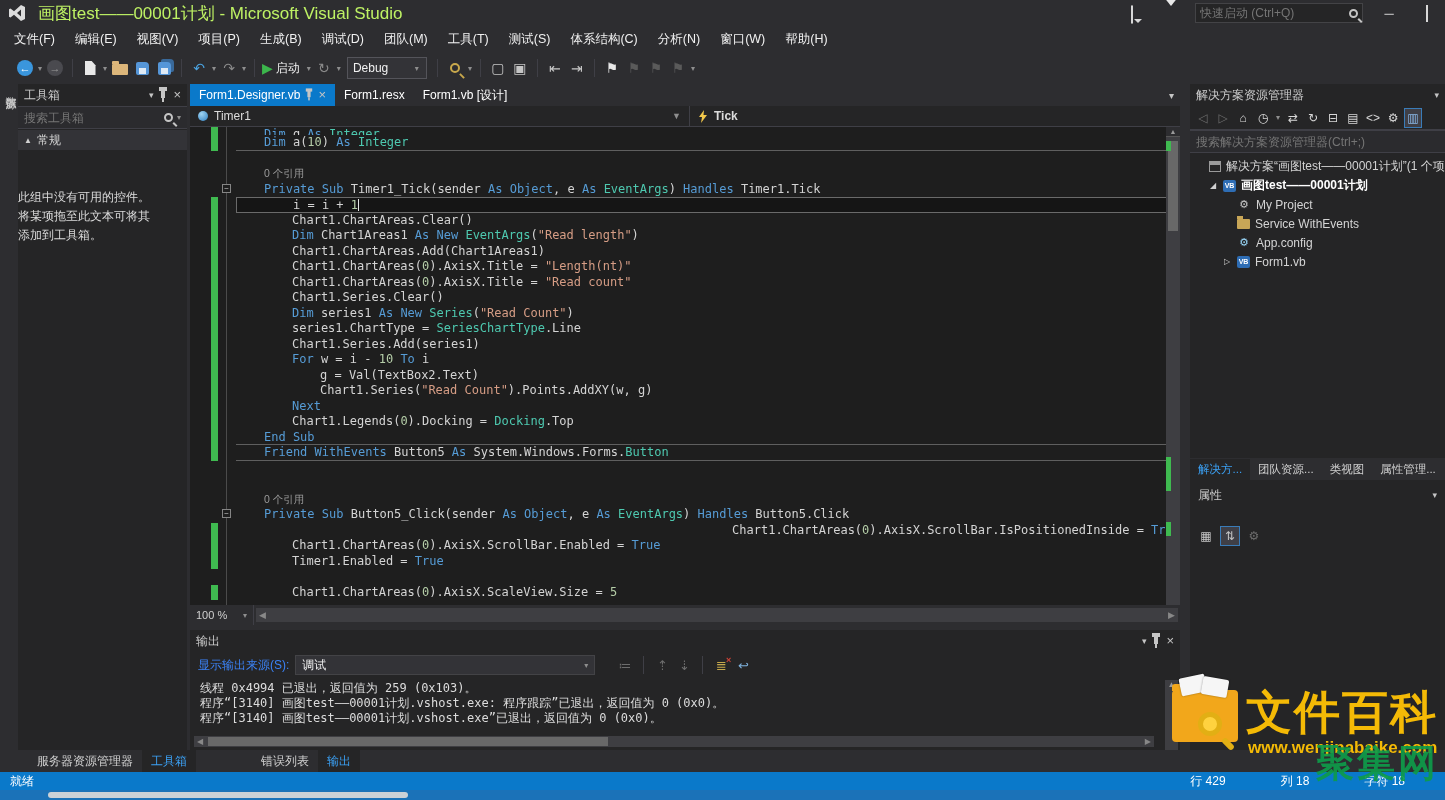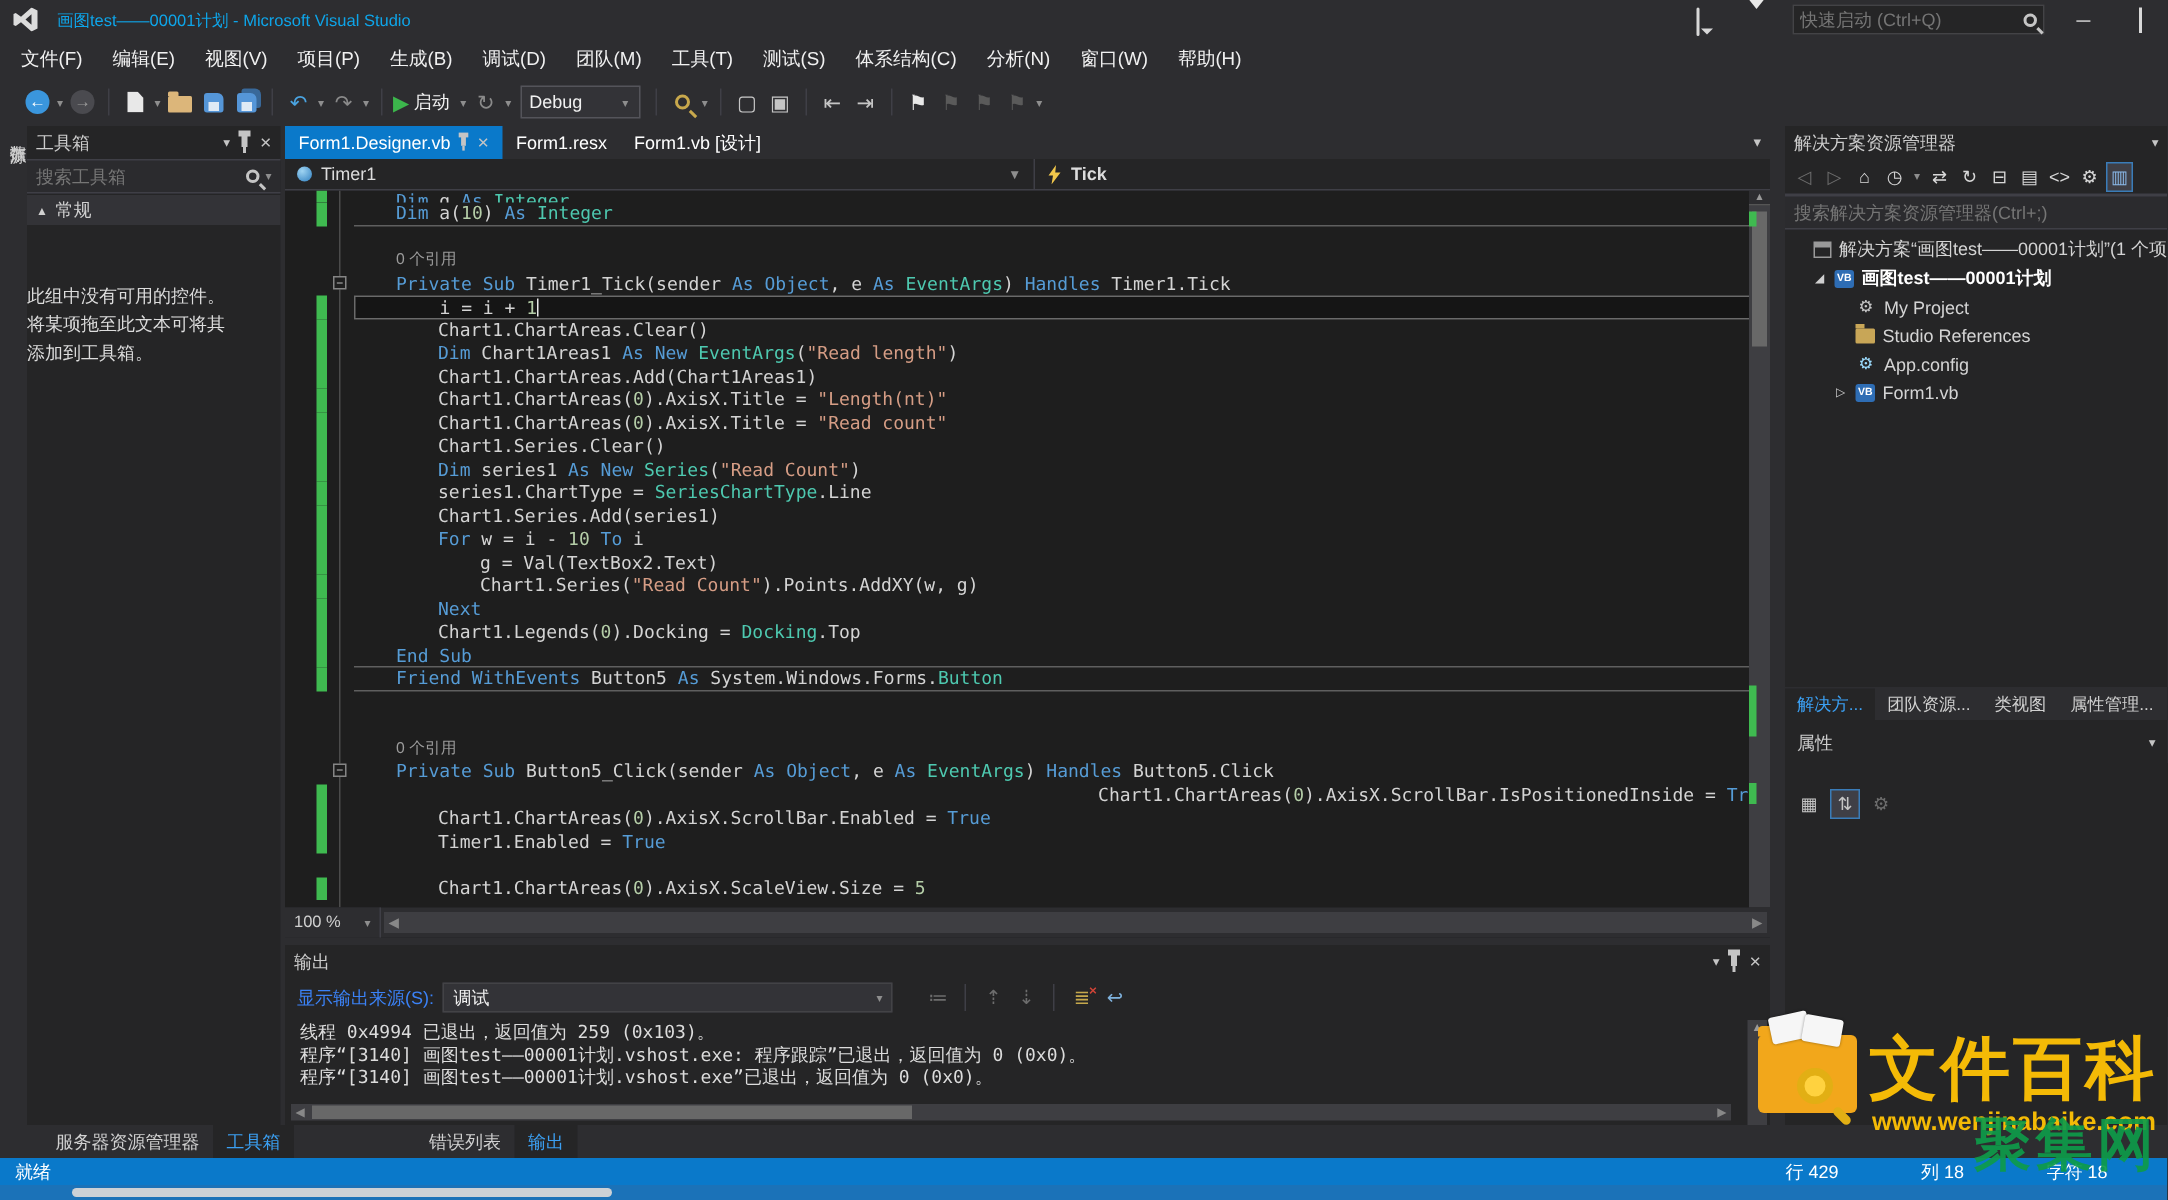--- a/index.html
+++ b/index.html
@@ -3,21 +3,21 @@
 <meta charset="utf-8">
 <style>
   * { margin:0; padding:0; box-sizing:border-box; }
   html,body { width:1445px; height:800px; overflow:hidden; background:#2d2d30;
     font-family:"Liberation Sans","DejaVu Sans",sans-serif; }
   #vs { position:relative; width:1445px; height:800px; background:#2d2d30; color:#f1f1f1; overflow:hidden; }
 
   
   #titlebar { position:absolute; left:0; top:0; width:1445px; height:26px; display:flex; align-items:center; }
   #vs-logo { width:20px; height:16px; margin:0 10px 0 8px; }
-  #title-text { font-size:11px; color:#0ea5e9; }
+  #title-text { font-size:17px; color:#bef264; }
   #title-right { position:absolute; right:6px; top:0; height:26px; display:flex; align-items:center; gap:14px; }
   .tb-ic { width:18px; height:14px; position:relative; }
   .bubble { width:15px; height:11px; border:1.5px solid #d8d8d8; border-radius:2px; position:relative; }
   .bubble:after { content:""; position:absolute; left:2px; bottom:-4px; border:4px solid transparent; border-top-color:#d8d8d8; }
   .funnel { width:0; height:0; border:8px solid transparent; border-top:10px solid #e8e8e8; margin-top:2px; }
   #quick-launch { width:168px; height:20px; background:#252526; border:1px solid #434346; display:flex; align-items:center; padding:0 4px; }
   #quick-launch input { flex:1; background:transparent; border:none; outline:none; color:#999; font-size:12px; width:130px; }
   .mag { width:9px; height:9px; border:2px solid #c5c5c5; border-radius:50%; position:relative; flex:none; }
   .mag:after { content:""; position:absolute; width:2px; height:5px; background:#c5c5c5; left:8px; top:7px; transform:rotate(-45deg); }
   .win-btn { color:#d8d8d8; font-size:13px; width:24px; text-align:center; }
@@ -128,21 +128,21 @@
   .ti-sol { width:12px; height:11px; border:1.5px solid #9a9a9a; border-top:4px solid #9a9a9a; }
   #sol-tabs { position:absolute; left:0; top:374px; width:255px; height:22px; background:#2d2d30; display:flex; align-items:flex-end; font-size:11.5px; color:#d0d0d0; }
   #sol-tabs .stab { padding:3px 8px; white-space:nowrap; }
   #sol-tabs .stab.active { background:#252526; color:#3ba0f3; }
   #props-header { position:absolute; left:0; top:400px; width:255px; height:22px; display:flex; align-items:center; padding:0 8px; color:#cccccc; font-size:12px; }
   #props-icons { position:absolute; left:6px; top:442px; display:flex; gap:4px; }
   .pri { width:20px; height:20px; display:inline-flex; align-items:center; justify-content:center; color:#c5c5c5; font-size:12px; }
   .pri.hl { border:1px solid #3a7cb8; background:#3f3f46; }
 
   
-  #bottomtabs { position:absolute; left:0; top:750px; width:1423px; height:22px; background:#2d2d30; display:flex; align-items:center; font-size:12px; color:#d0d0d0;gap:25px; }
+  #bottomtabs { position:absolute; left:0; top:750px; width:1423px; height:22px; background:#2d2d30; display:flex; align-items:center; font-size:12px; color:#d0d0d0; }
   .btab { padding:3px 9px; }
   .btab.active { background:#252526; color:#3ba0f3; }
   #bt-left { display:flex; margin-left:28px; }
   #bt-right { display:flex; margin-left:56px; }
   #statusbar { position:absolute; left:0; top:772px; width:1445px; height:18px; background:#0a79ca; color:#ffffff; font-size:12px; display:flex; align-items:center; padding:0 10px; }
   #status-right { margin-left:auto; display:flex; gap:55px; padding-right:30px; }
   #bottomstrip { position:absolute; left:0; top:790px; width:1445px; height:10px; background:#1b72b8; }
   #bottomstrip .bar { position:absolute; left:48px; top:2px; width:360px; height:6px; background:#ccd1d6; border-radius:3px; }
 
   
@@ -623,21 +623,21 @@
           <span>画图test——00001计划</span>
         </div>
         <div class="trow" style="padding-left: 32px;">
           <span class="arrow"></span>
           <span class="ti" style="color: rgb(200, 200, 200);">⚙</span>
           <span>My Project</span>
         </div>
         <div class="trow" style="padding-left: 32px;">
           <span class="arrow"></span>
           <span class="ti ti-folder"></span>
-          <span>Studio References</span>
+          <span>Service WithEvents</span>
         </div>
         <div class="trow" style="padding-left: 32px;">
           <span class="arrow"></span>
           <span class="ti" style="color: rgb(156, 220, 254);">⚙</span>
           <span>App.config</span>
         </div>
         <div class="trow" style="padding-left: 32px;">
           <span class="arrow">▷</span>
           <span class="ti ti-vb">VB</span>
           <span>Form1.vb</span>

